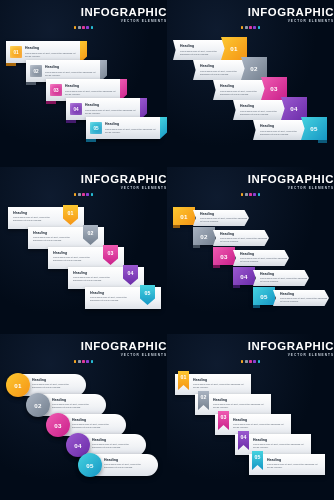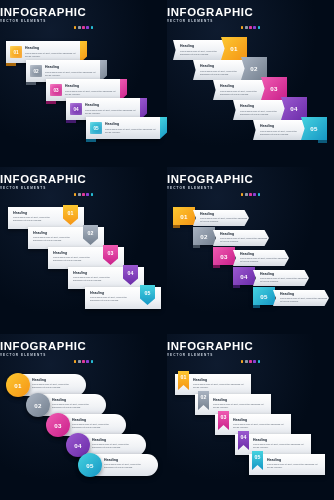--- a/index.html
+++ b/index.html
@@ -20,21 +20,21 @@
   }
   .panel{
     position:relative;
     width:167px;height:167px;
     overflow:hidden;
     background:
       radial-gradient(ellipse at 30% 18%, rgba(24,40,66,.55) 0%, rgba(2,11,24,0) 60%),
       #020b18;
   }
   
-  .hdr{position:absolute;left:0;right:0;top:6px;text-align:left;}
+  .hdr{position:absolute;left:0;right:0;top:6px;text-align:right;}
   .hdr .title{
     font-size:11.4px;font-weight:700;letter-spacing:.6px;
     color:#ffffff;line-height:12px;
   }
   .hdr .sub{
     font-size:3.1px;font-weight:700;letter-spacing:1.05px;
     color:#c9d2de;line-height:5px;margin-top:1px;
   }
   .dots{display:flex;justify-content:center;gap:1.6px;margin-top:2px;}
   .dots i{width:2.6px;height:2.6px;display:block;border-radius:.4px;}

